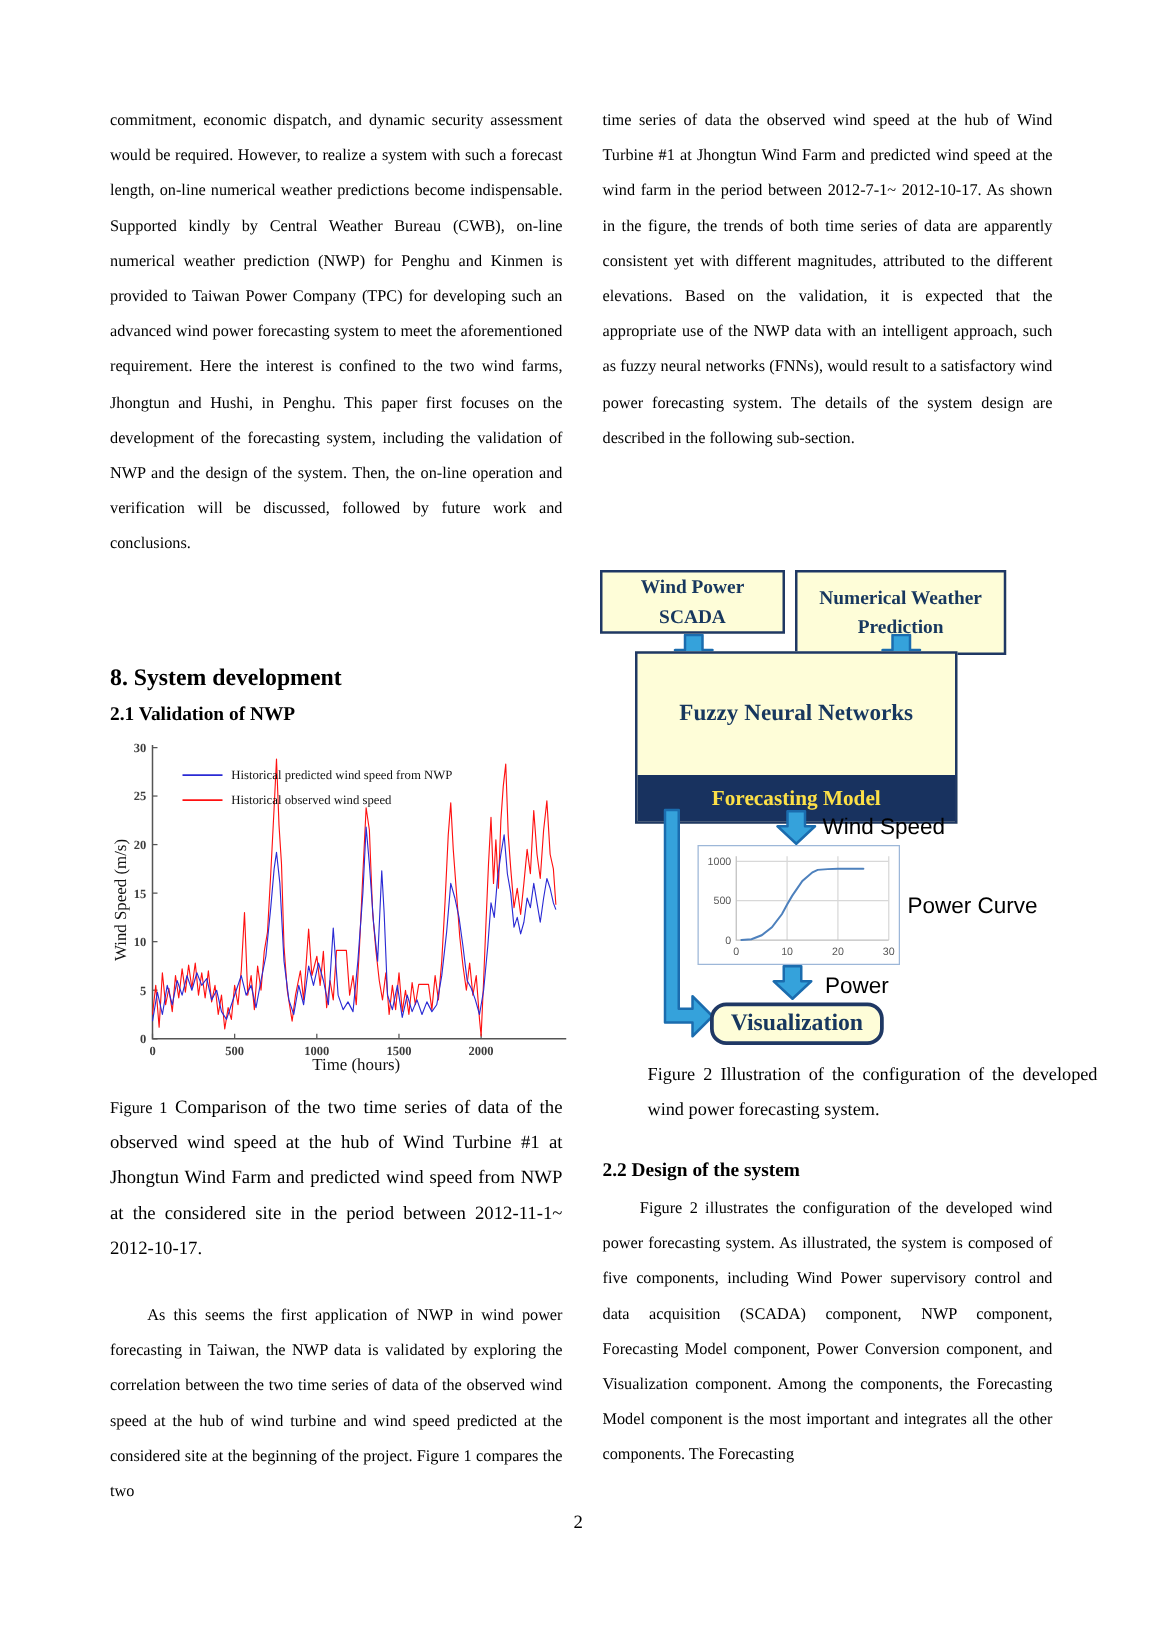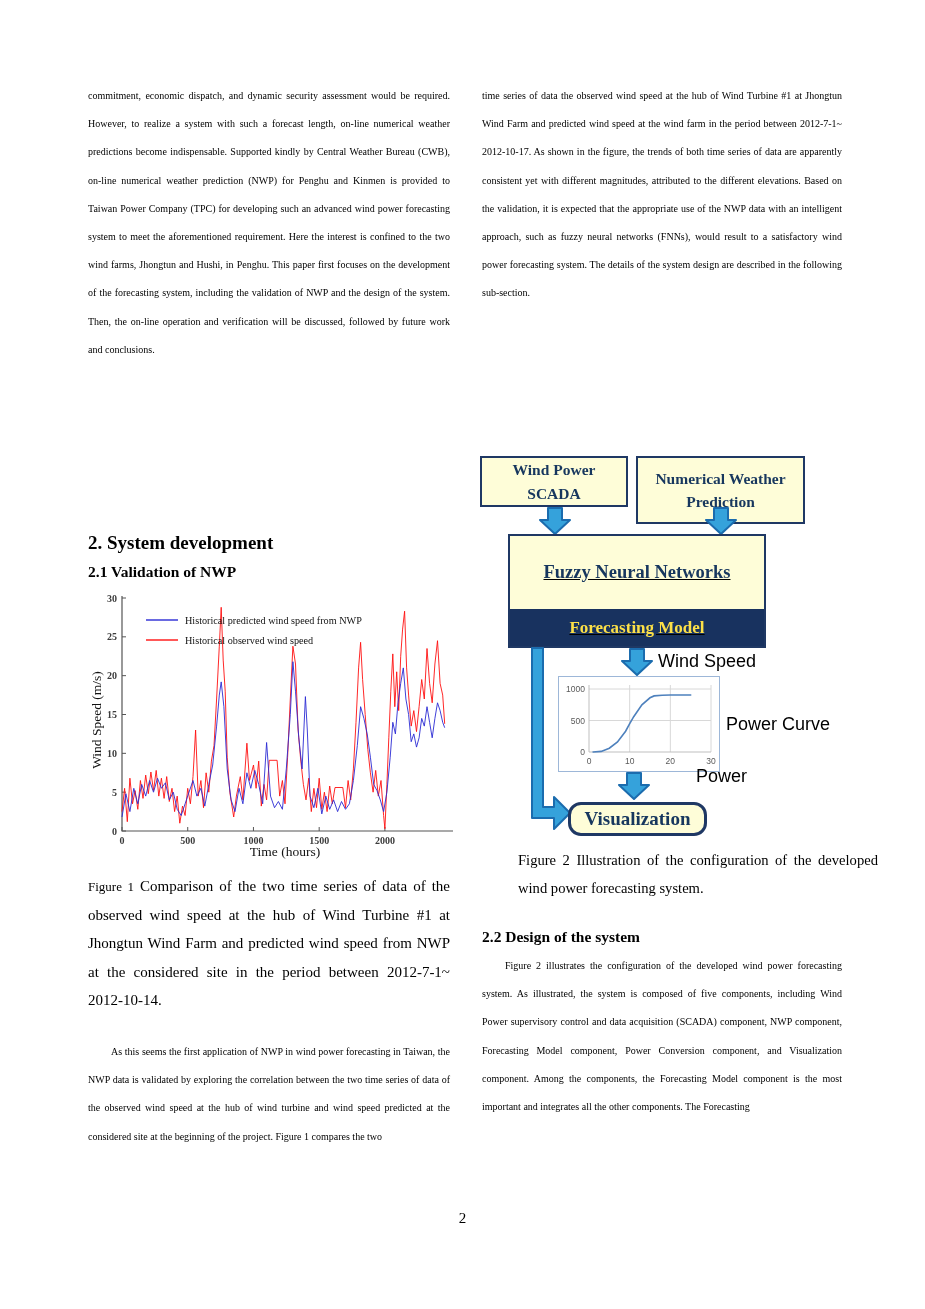--- a/index.html
+++ b/index.html
@@ -3,21 +3,21 @@
 <meta charset="utf-8">
 <style>
   :root{
     --box-fill:#FEFDD8; --box-border:#1F3864; --box-text:#17375E;
     --strip-bg:#18325F; --arrow-fill:#35A2DB; --arrow-stroke:#1B6CAE;
   }
   html,body{margin:0;padding:0;background:#ffffff;}
   .page{position:relative;width:925px;height:1309px;background:#ffffff;overflow:hidden;
         font-family:"Liberation Serif", serif;color:#000;}
   .abs{position:absolute;}
-  .body-text{font-size:10px;line-height:28.2px;text-align:justify;margin:0;}
+  .body-text{font-size:13px;line-height:28.2px;text-align:justify;margin:0;}
   .indent{text-indent:2.3em;}
   .h-sec{font-size:19px;font-weight:bold;margin:0;}
   .h-sub{font-size:15.5px;font-weight:bold;margin:0;}
   .caption{font-size:15px;line-height:28.2px;text-align:justify;margin:0;}
   .caption .figlabel{font-size:13px;}
   .caption-sm{font-size:14.6px;line-height:28.2px;text-align:justify;margin:0;}
   .pageno{width:925px;text-align:center;font-size:15px;}
   
   .dbox{position:absolute;background:var(--box-fill);border:2.5px solid var(--box-border);
         color:var(--box-text);font-weight:bold;text-align:center;
@@ -34,21 +34,21 @@
   .sans-label{font-family:"Liberation Sans", sans-serif;font-size:18px;color:#000;white-space:nowrap;}
   .pcurve-panel{position:absolute;background:#fff;border:1.5px solid #9DB7D8;box-sizing:border-box;}
 </style>
 </head>
 <body>
 
 <div class="page">
 
   <p class="abs body-text" style="left:88px;top:82px;width:362px;">commitment, economic dispatch, and dynamic security assessment would be required. However, to realize a system with such a forecast length, on-line numerical weather predictions become indispensable. Supported kindly by Central Weather Bureau (CWB), on-line numerical weather prediction (NWP) for Penghu and Kinmen is provided to Taiwan Power Company (TPC) for developing such an advanced wind power forecasting system to meet the aforementioned requirement. Here the interest is confined to the two wind farms, Jhongtun and Hushi, in Penghu. This paper first focuses on the development of the forecasting system, including the validation of NWP and the design of the system. Then, the on-line operation and verification will be discussed, followed by future work and conclusions.</p>
 
-  <h2 class="abs h-sec" style="left:88px;top:532px;">2. System development</h2>
+  <h2 class="abs h-sec" style="left:88px;top:532px;">8. System development</h2>
 
   <h3 class="abs h-sub" style="left:88px;top:563px;">2.1 Validation of NWP</h3>
 
   <div class="abs" style="left:88px;top:590px;width:372px;height:276px;">
     <svg id="fig1" width="372" height="276">
         <path d="M34,6 L34,241 L365,241" stroke="#555" fill="none" stroke-width="1.2"></path>
         <line x1="34" y1="241" x2="38" y2="241" stroke="#555" stroke-width="1"></line>
         <text x="29" y="244.5" text-anchor="end" font-family="&quot;Liberation Serif&quot;,serif" font-size="10px" font-weight="bold" fill="#3c3c3c">0</text>
         <line x1="34" y1="202.16666666666669" x2="38" y2="202.16666666666669" stroke="#555" stroke-width="1"></line>
         <text x="29" y="205.66666666666669" text-anchor="end" font-family="&quot;Liberation Serif&quot;,serif" font-size="10px" font-weight="bold" fill="#3c3c3c">5</text>
@@ -78,21 +78,21 @@
         <text x="97" y="33.5" font-family="&quot;Liberation Serif&quot;,serif" font-size="10.2px" fill="#111">Historical predicted wind speed from NWP</text>
         <line x1="58" y1="50" x2="90" y2="50" stroke="#FF1010" stroke-width="1.4"></line>
         <text x="97" y="53.5" font-family="&quot;Liberation Serif&quot;,serif" font-size="10.2px" fill="#111">Historical observed wind speed</text>
         <text x="13" y="130" font-family="&quot;Liberation Serif&quot;,serif" font-size="13.5px" fill="#111" text-anchor="middle" transform="rotate(-90 13 130)">Wind Speed (m/s)</text>
         <text x="197" y="266" font-family="&quot;Liberation Serif&quot;,serif" font-size="13.5px" fill="#111" text-anchor="middle">Time (hours)</text>
       </svg>
   </div>
 
   <p class="abs caption" style="left:88px;top:872px;width:362px;">
     <span class="figlabel">Figure 1</span>
-    <span>Comparison of the two time series of data of the observed wind speed at the hub of Wind Turbine #1 at Jhongtun Wind Farm and predicted wind speed from NWP at the considered site in the period between 2012-7-1~ 2012-10-14.</span>
+    <span>Comparison of the two time series of data of the observed wind speed at the hub of Wind Turbine #1 at Jhongtun Wind Farm and predicted wind speed from NWP at the considered site in the period between 2012-11-1~ 2012-10-17.</span>
   </p>
 
   <p class="abs body-text indent" style="left:88px;top:1038px;width:362px;">As this seems the first application of NWP in wind power forecasting in Taiwan, the NWP data is validated by exploring the correlation between the two time series of data of the observed wind speed at the hub of wind turbine and wind speed predicted at the considered site at the beginning of the project. Figure 1 compares the two</p>
 
   <p class="abs body-text" style="left:482px;top:82px;width:360px;">time series of data the observed wind speed at the hub of Wind Turbine #1 at Jhongtun Wind Farm and predicted wind speed at the wind farm in the period between 2012-7-1~ 2012-10-17. As shown in the figure, the trends of both time series of data are apparently consistent yet with different magnitudes, attributed to the different elevations. Based on the validation, it is expected that the appropriate use of the NWP data with an intelligent approach, such as fuzzy neural networks (FNNs), would result to a satisfactory wind power forecasting system. The details of the system design are described in the following sub-section.</p>
 
   <div class="abs" id="diagram" style="left:478px;top:450px;width:382px;height:392px;">
 
     <div class="dbox topbox" style="left:2px;top:6px;width:148px;height:51px;">
       <span>Wind Power SCADA</span>
@@ -102,21 +102,21 @@
       <span>Numerical Weather Prediction</span>
     </div>
 
     <svg class="abs" style="left:60px;top:57px;" width="34" height="28" viewBox="0 0 34 28">
       <path class="arrow-shape" d="M10,1 L24,1 L24,13 L32,13 L17,27 L2,13 L10,13 Z"></path>
     </svg>
     <svg class="abs" style="left:226px;top:57px;" width="34" height="28" viewBox="0 0 34 28">
       <path class="arrow-shape" d="M10,1 L24,1 L24,13 L32,13 L17,27 L2,13 L10,13 Z"></path>
     </svg>
 
-    <div class="bigbox" style="left:30px;top:84px;width:258px;height:114px;text-decoration:underline;">
+    <div class="bigbox" style="left:30px;top:71px;width:258px;height:138px;">
       <div class="fnn-label">Fuzzy Neural Networks</div>
       <div class="model-strip">Forecasting Model</div>
     </div>
 
     <svg class="abs" style="left:50px;top:196px;z-index:1;" width="44" height="192" viewBox="0 0 44 192">
       <path class="arrow-shape" d="M4,2 L15,2 L15,161 L26,161 L26,151 L42,167 L26,183 L26,172 L4,172 Z"></path>
     </svg>
 
     <svg class="abs" style="left:142px;top:198px;" width="34" height="28" viewBox="0 0 34 28">
       <path class="arrow-shape" d="M10,1 L24,1 L24,13 L32,13 L17,27 L2,13 L10,13 Z"></path>
@@ -139,21 +139,21 @@
           <text x="111.33333333333333" y="87" text-anchor="middle" font-family="&quot;Liberation Sans&quot;,sans-serif" font-size="8.5px" fill="#595959">20</text>
           <text x="152" y="87" text-anchor="middle" font-family="&quot;Liberation Sans&quot;,sans-serif" font-size="8.5px" fill="#595959">30</text>
           <polyline points="34.1,75.0 42.2,74.4 50.3,71.2 58.5,64.9 66.6,54.2 70.7,46.6 74.7,39.7 82.9,27.8 91.0,20.8 95.1,18.9 103.2,18.3 111.3,18.0 119.5,18.0 131.7,18.0" fill="none" stroke="#4E81BD" stroke-width="1.6" stroke-linecap="round"></polyline>
         </svg>
     </div>
     <div class="abs sans-label" style="left:248px;top:264px;">Power Curve</div>
 
     <svg class="abs" style="left:139px;top:322px;" width="34" height="28" viewBox="0 0 34 28">
       <path class="arrow-shape" d="M10,1 L24,1 L24,13 L32,13 L17,27 L2,13 L10,13 Z"></path>
     </svg>
-    <div class="abs sans-label" style="left:182px;top:316px;margin-left:36px;">Power</div>
+    <div class="abs sans-label" style="left:182px;top:328px;">Power</div>
 
     <div class="dbox vizbox" style="left:90px;top:352px;width:139px;height:34px;">
       <span>Visualization</span>
     </div>
   </div>
 
   <p class="abs caption-sm" style="left:482px;top:846px;width:360px;margin-left:36px;">Figure 2 Illustration of the configuration of the developed wind power forecasting system.</p>
 
   <h3 class="abs h-sub" style="left:482px;top:928px;">2.2 Design of the system</h3>
 

